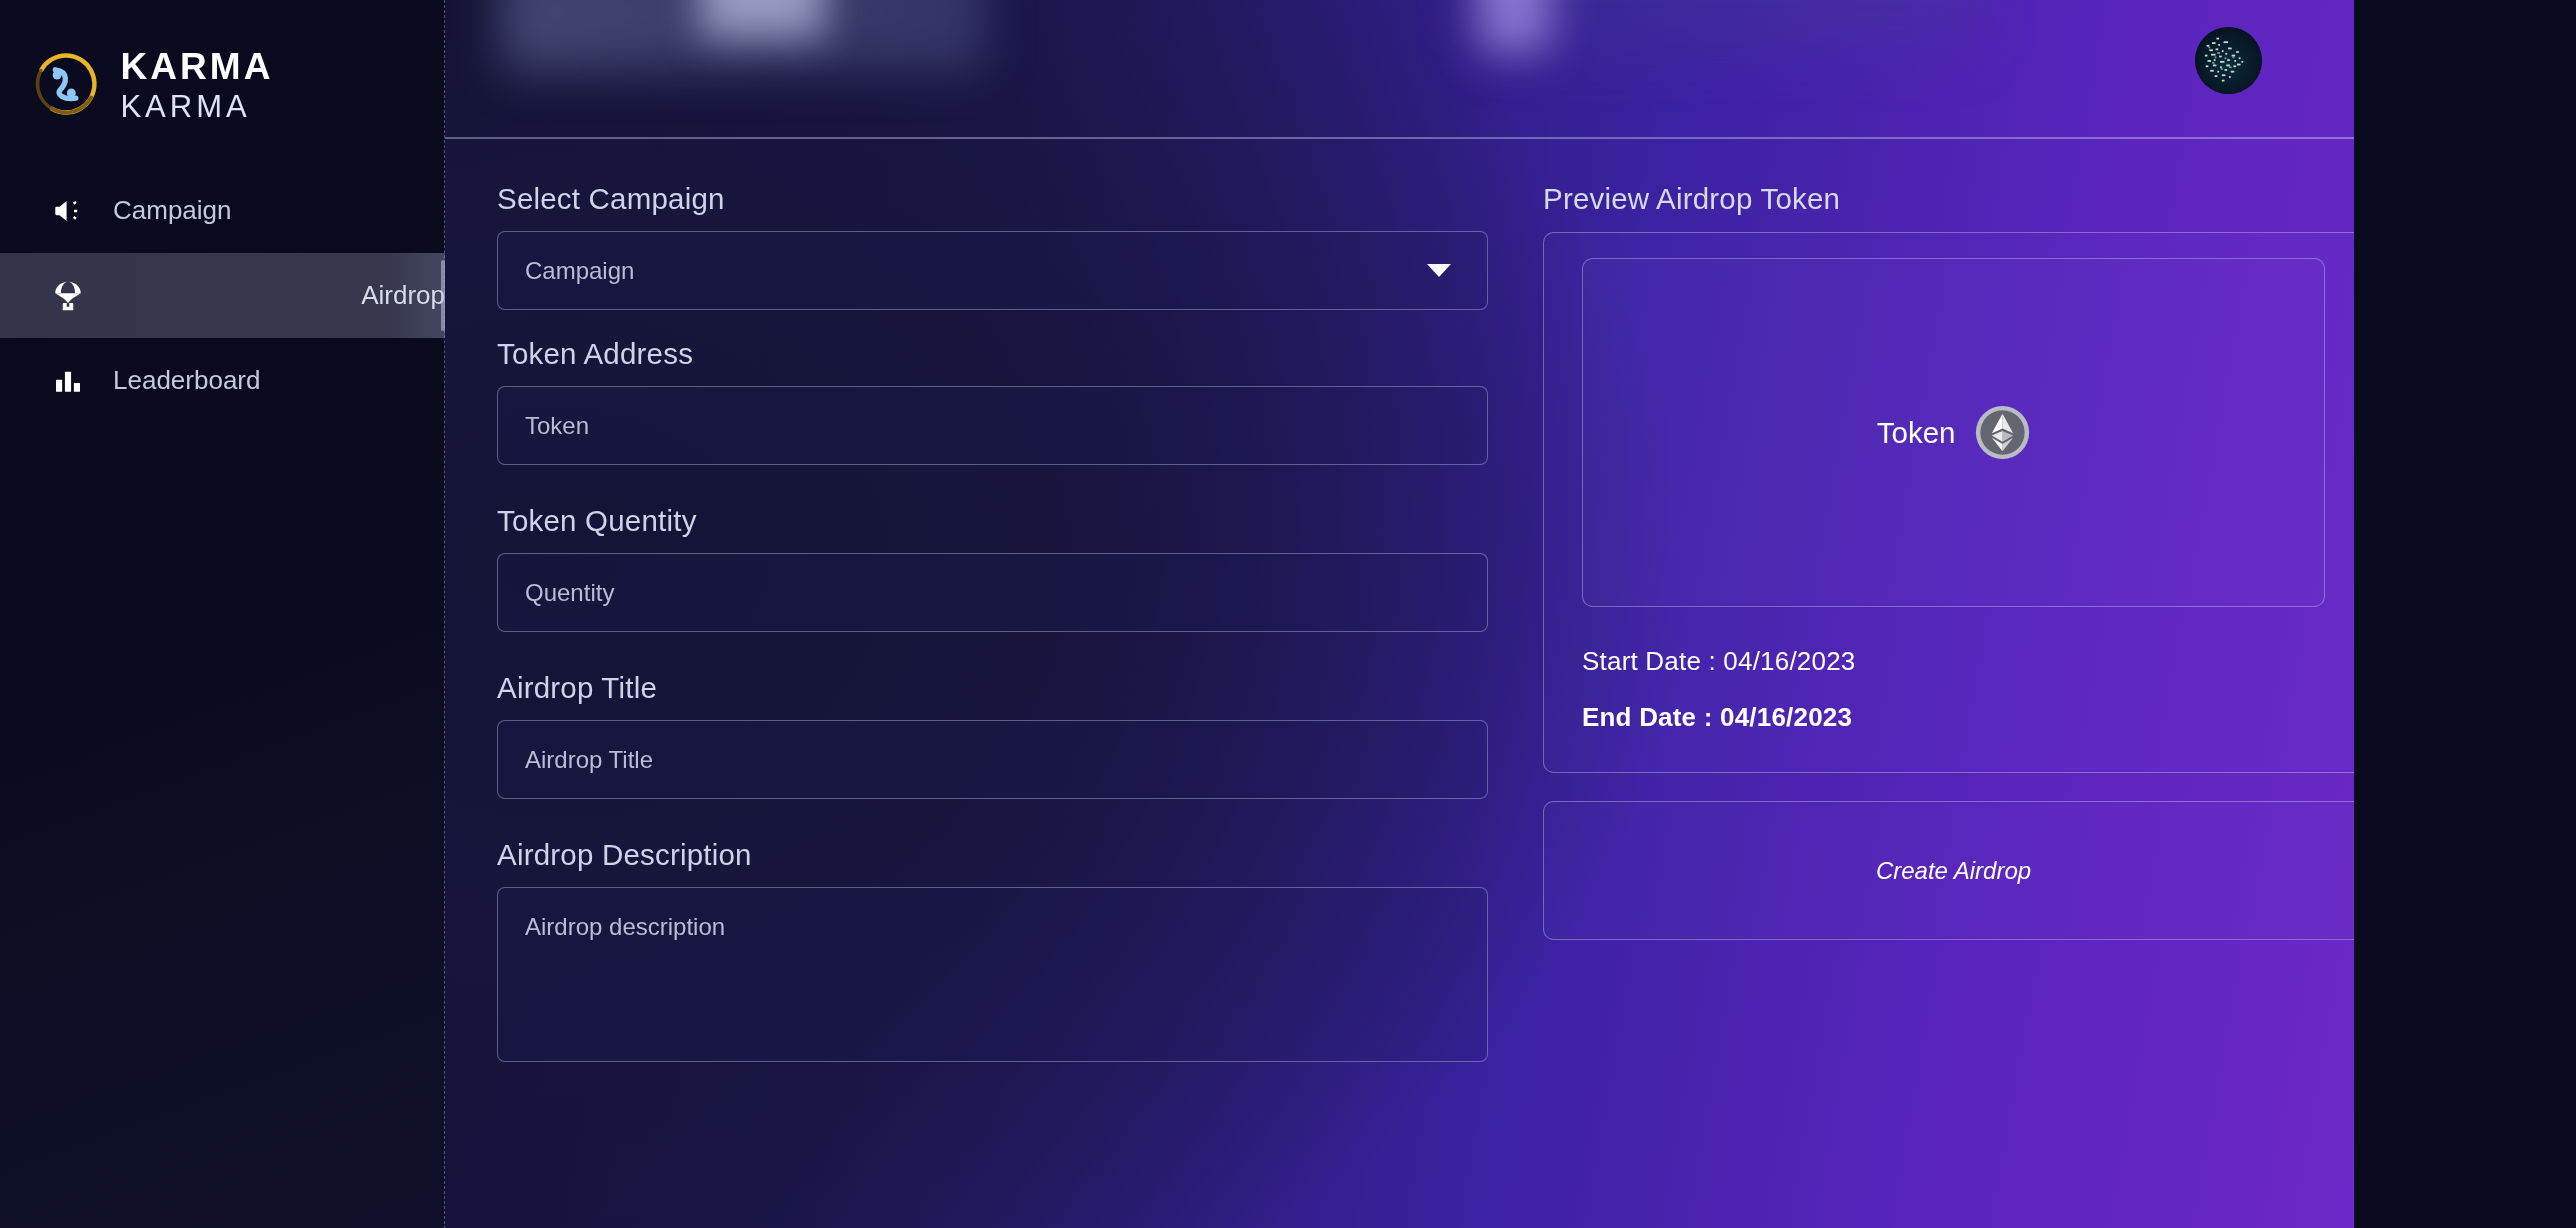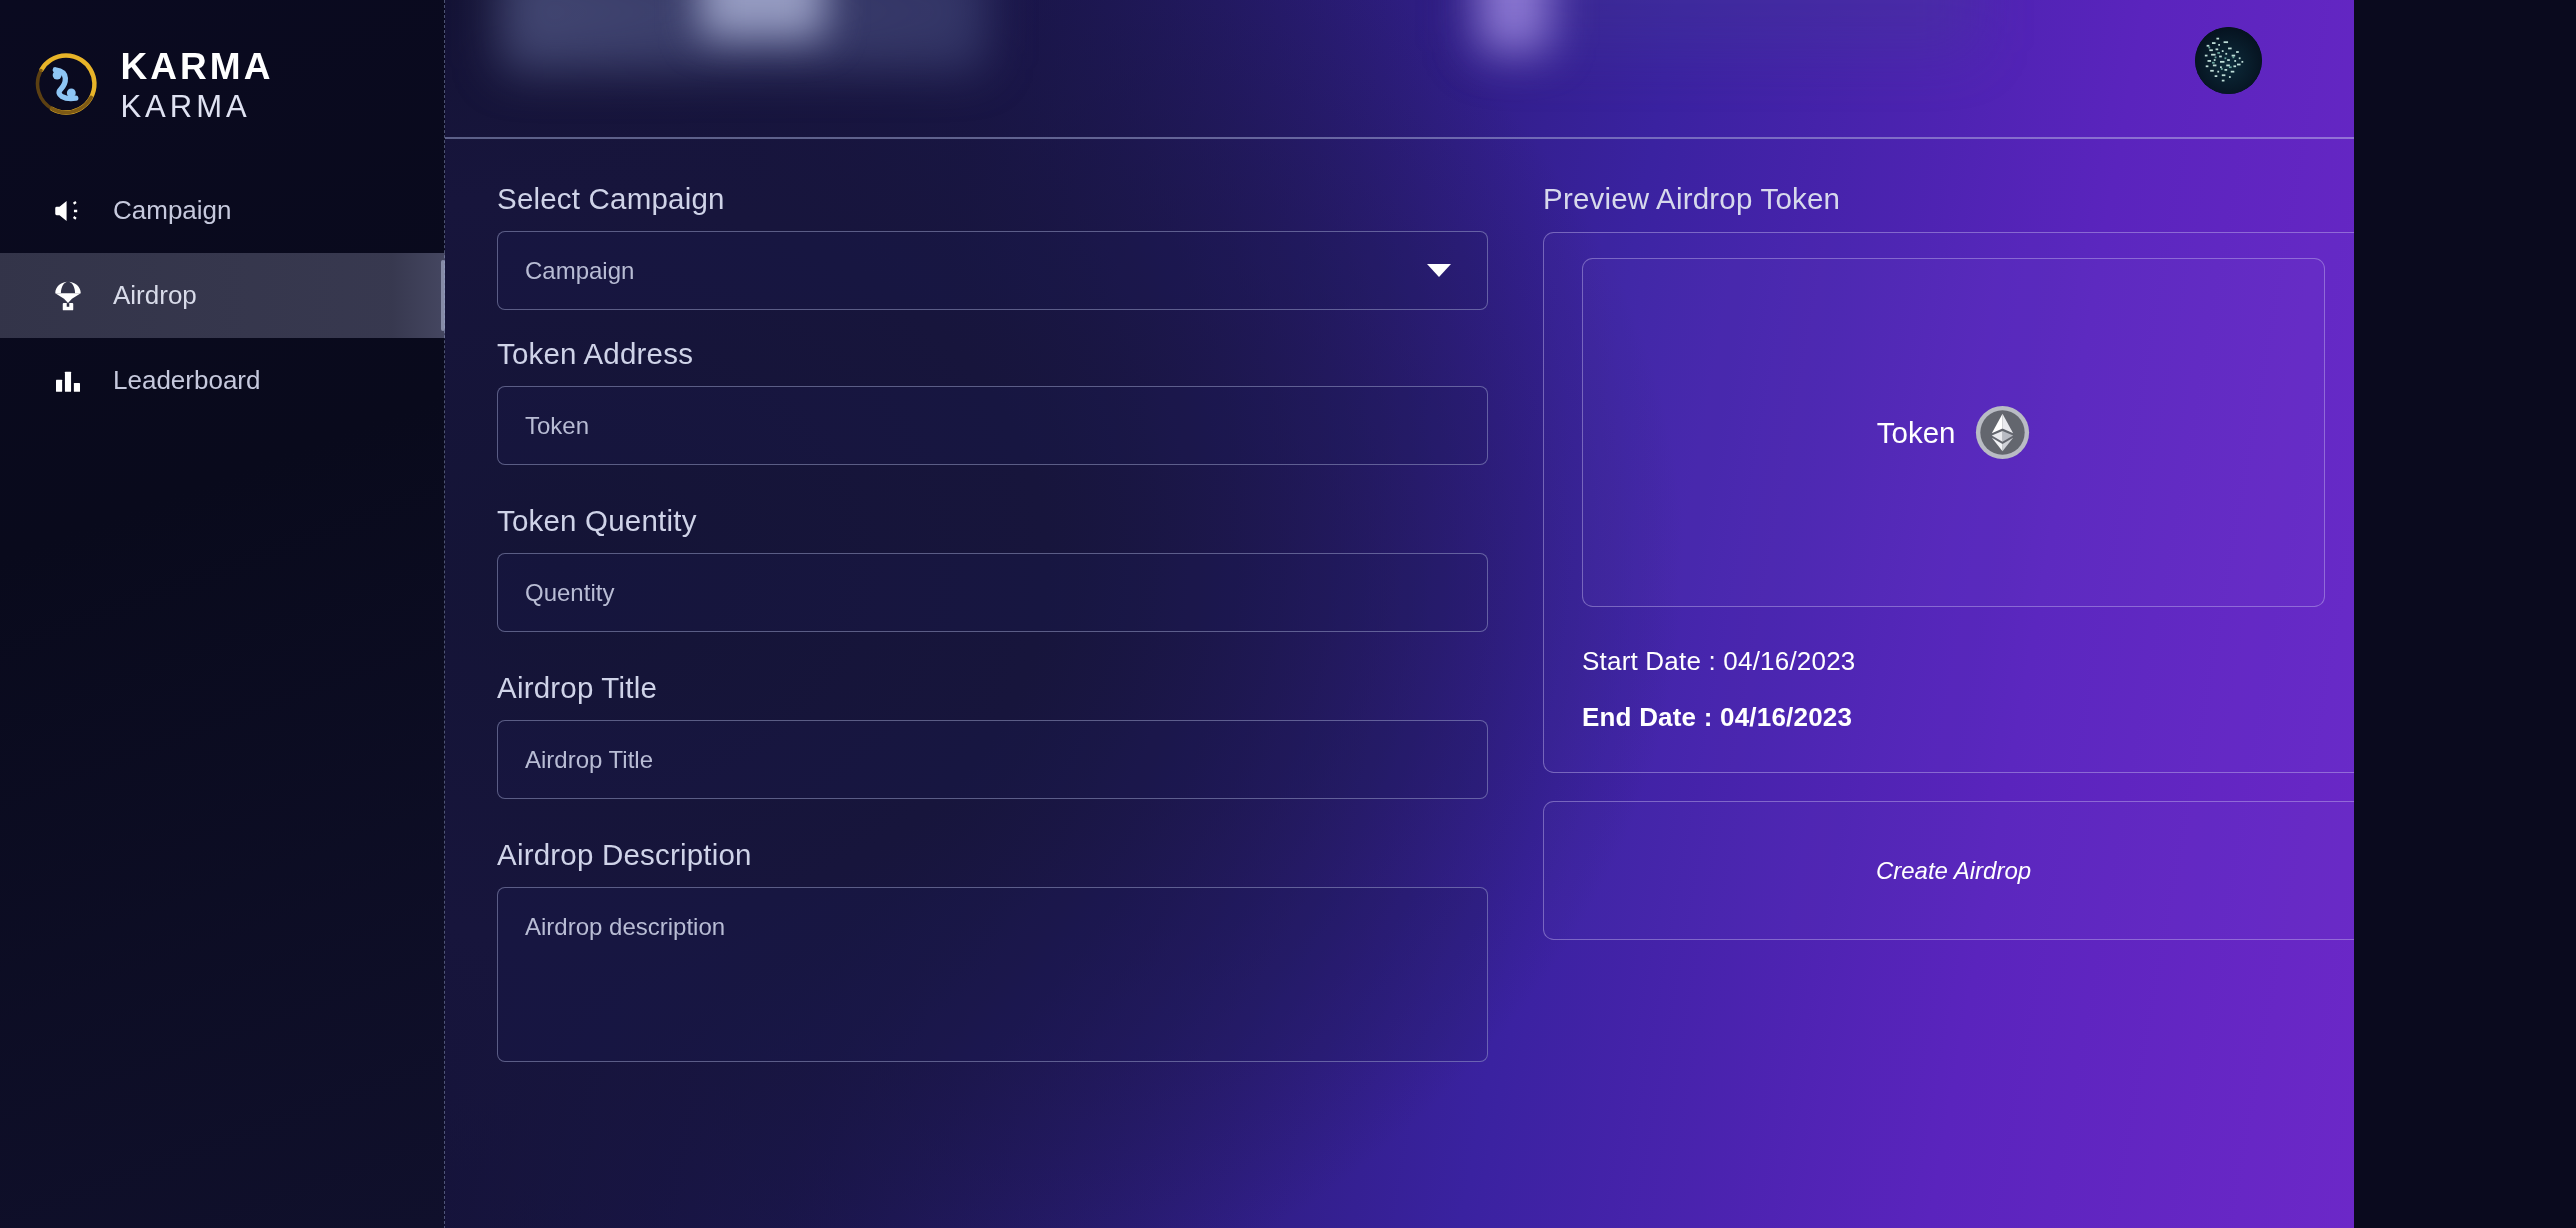--- a/index.html
+++ b/index.html
@@ -90,20 +90,21 @@
     padding-left: 49px;
     cursor: pointer;
     color: #c6c9dd;
     font-size: 26px;
     font-weight: 400;
   }
 
   .nav-item.active {
     background: linear-gradient(90deg, rgba(52,53,74,0.98) 0%, rgba(58,59,82,0.95) 88%, rgba(75,77,104,0.9) 100%);
     color: #d8dbe9;
+    justify-content: space-between;
   }
   .nav-item.active::after {
     content: "";
     position: absolute;
     right: 0;
     top: 7.2px;
     bottom: 7.2px;
     width: 4.5px;
     background: rgba(190,196,226,0.55);
     border-radius: 2.7px;

